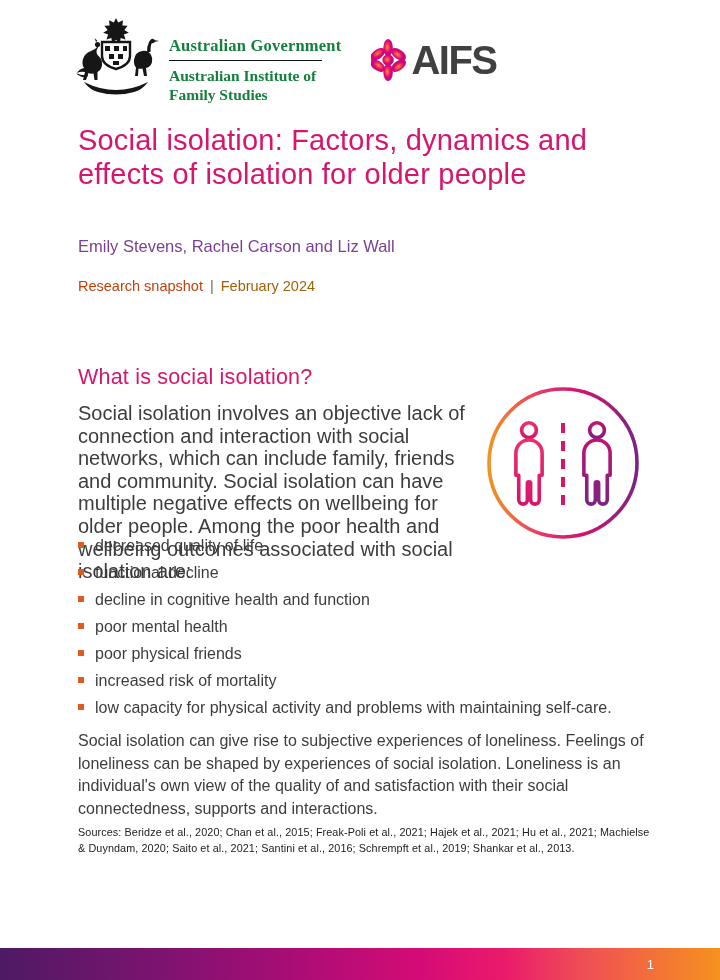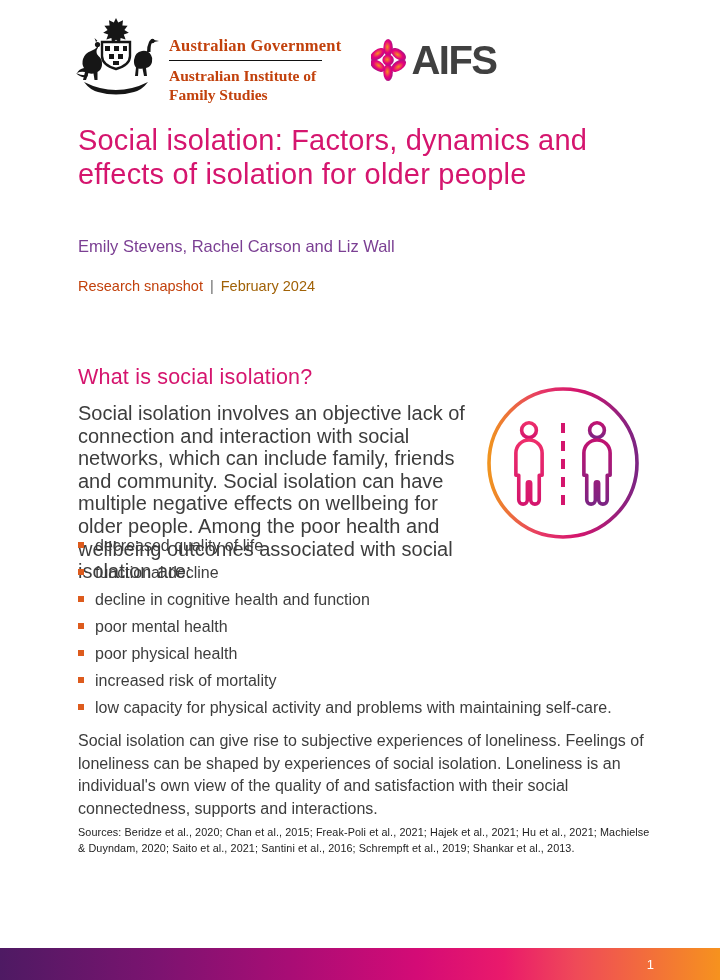--- a/index.html
+++ b/index.html
@@ -5,21 +5,21 @@
   * { margin:0; padding:0; box-sizing:border-box; }
   html,body { background:#ffffff; }
   .page {
     position:relative; width:720px; height:980px; background:#ffffff;
     font-family:"Liberation Sans","DejaVu Sans",sans-serif; overflow:hidden;
     color:#3d3d3d;
   }
   
   .header { position:absolute; top:16px; left:70px; display:flex; align-items:flex-start; }
   .coa { width:92px; height:84px; flex:0 0 auto; }
-  .gov-text { margin-left:7px; padding-top:20px; font-family:"Liberation Serif","DejaVu Serif",serif; color:#c2410c; }
+  .gov-text { margin-left:7px; padding-top:20px; font-family:"Liberation Serif","DejaVu Serif",serif; color:#15803d; }
   .gov-line1 { font-size:16.5px; font-weight:bold; letter-spacing:0.2px; }
   .gov-rule { width:153px; height:0; border-top:1.6px solid #111; margin:4px 0 5px 0; }
   .gov-line2 { font-size:15.5px; font-weight:bold; line-height:19px; }
   .aifs { display:flex; align-items:center; margin-left:30px; padding-top:22px; }
   .aifs-flower { width:38px; height:44px; margin-right:2px; }
   .aifs-word { font-size:40px; font-weight:800; color:#404040; letter-spacing:-1.5px; line-height:1; }
   
   .title {
     position:absolute; top:123px; left:78px; width:575px;
     font-size:29px; line-height:34px; font-weight:500; color:#d5156e; letter-spacing:0.2px;
@@ -171,21 +171,21 @@
     <li>
         <span class="sq"></span>
         <span>decline in cognitive health and function</span>
       </li>
     <li>
         <span class="sq"></span>
         <span>poor mental health</span>
       </li>
     <li>
         <span class="sq"></span>
-        <span>poor physical health</span>
+        <span>poor physical friends</span>
       </li>
     <li>
         <span class="sq"></span>
         <span>increased risk of mortality</span>
       </li>
     <li>
         <span class="sq"></span>
         <span>low capacity for physical activity and problems with maintaining self-care.</span>
       </li>
   </ul>

